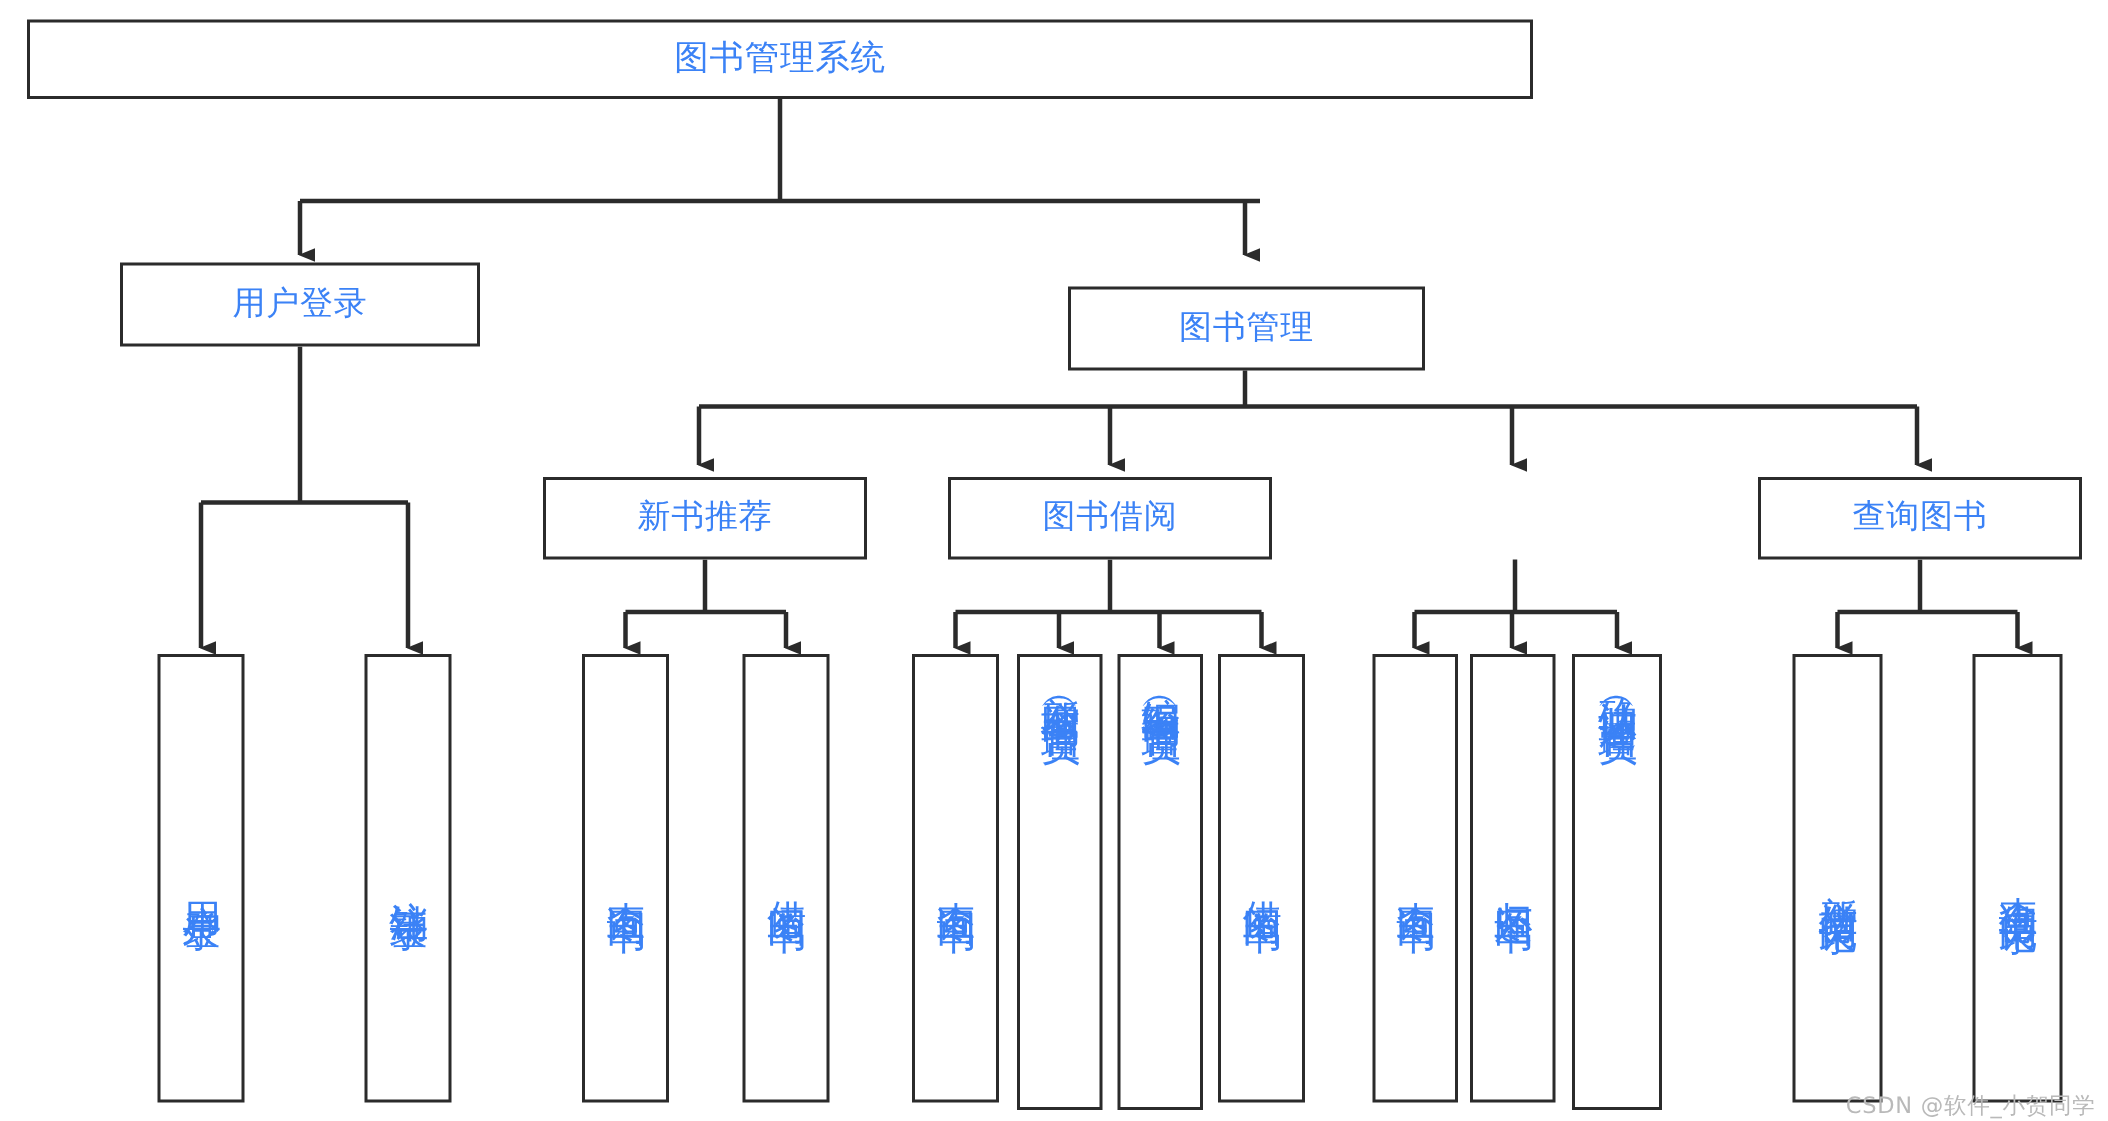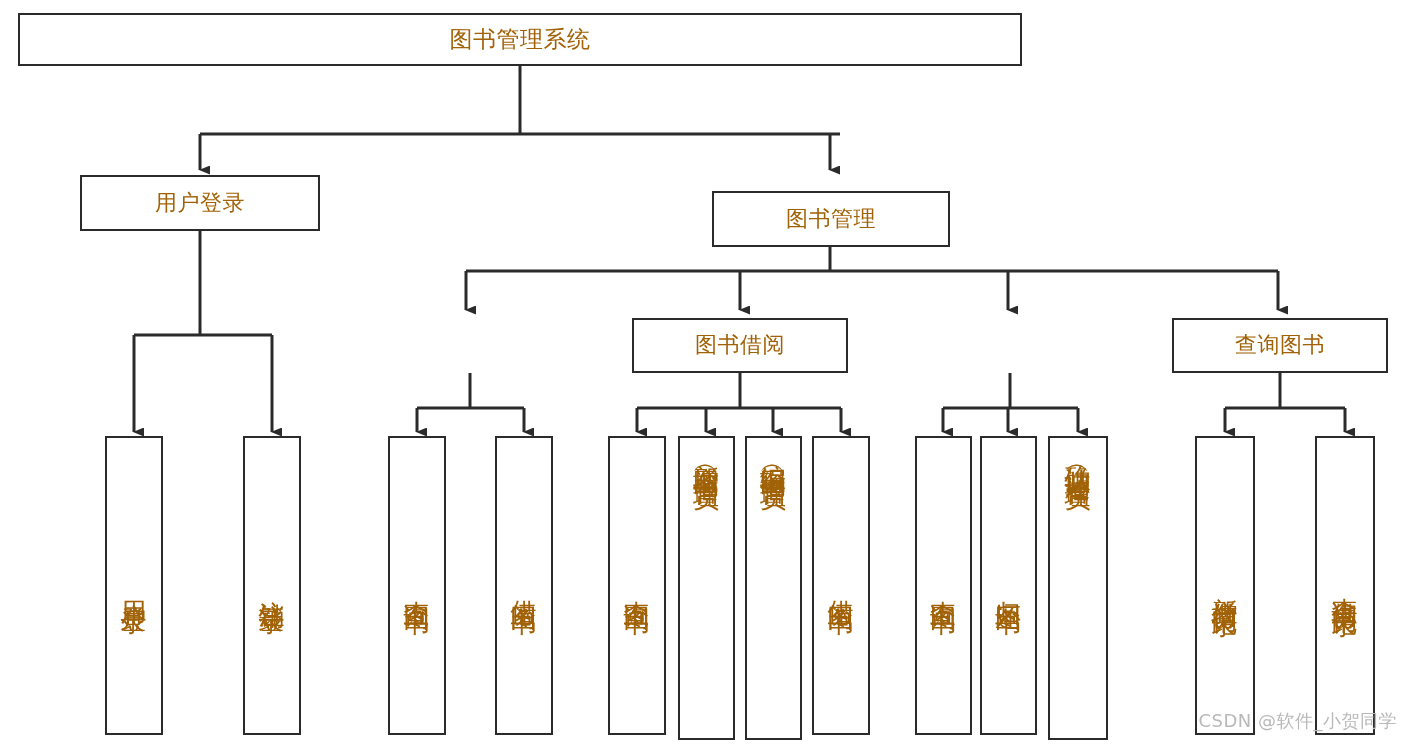--- a/index.html
+++ b/index.html
@@ -28,21 +28,21 @@
     height: 747px;
   }
   .node {
     position: absolute;
     box-sizing: border-box;
     border: 2.5px solid #2b2b2b;
     background: #ffffff;
     display: flex;
     align-items: center;
     justify-content: center;
-    color: #a16207;
+    color: #3b82f6;
   }
   .node-label {
     display: block;
     text-align: center;
     line-height: 1.12;
     letter-spacing: 0.5px;
   }
   
   .node.horiz .node-label {
     font-size: 22px;
@@ -67,22 +67,22 @@
     margin-top: auto;
     margin-bottom: auto;
   }
   .node.vert.center {
     align-items: center;
     padding-top: 0;
   }
   #watermark {
     position: absolute;
     right: 8px;
-    bottom: 14px;
-    font-size: 18px;
+    bottom: 0;
+    font-size: 15px;
     color: #b9b9b9;
     white-space: nowrap;
     letter-spacing: 0.5px;
   }
 </style>
 </head>
 <body>
 
 <div id="diagram-root">
 
@@ -140,20 +140,23 @@
     <span class="node-label">图书管理系统</span>
   </div>
 
   <div class="node horiz" style="left:80px; top:175px; width:240px; height:56px;">
     <span class="node-label">用户登录</span>
   </div>
   <div class="node horiz" style="left:712px; top:175px; width:238px; height:56px;margin-top:16px;">
     <span class="node-label">图书管理</span>
   </div>
 
+  <div class="node horiz" style="left:362px; top:318px; width:216px; height:55px;">
+    <span class="node-label">新书推荐</span>
+  </div>
   <div class="node horiz" style="left:632px; top:318px; width:216px; height:55px;align-items:center;">
     <span class="node-label">图书借阅</span>
   </div>
   <div class="node horiz" style="left:1172px; top:318px; width:216px; height:55px;">
     <span class="node-label">查询图书</span>
   </div>
 
   <div class="node vert center" style="left:105px; top:436px; width:58px; height:299px;">
     <span class="node-label">用户登录</span>
   </div>

